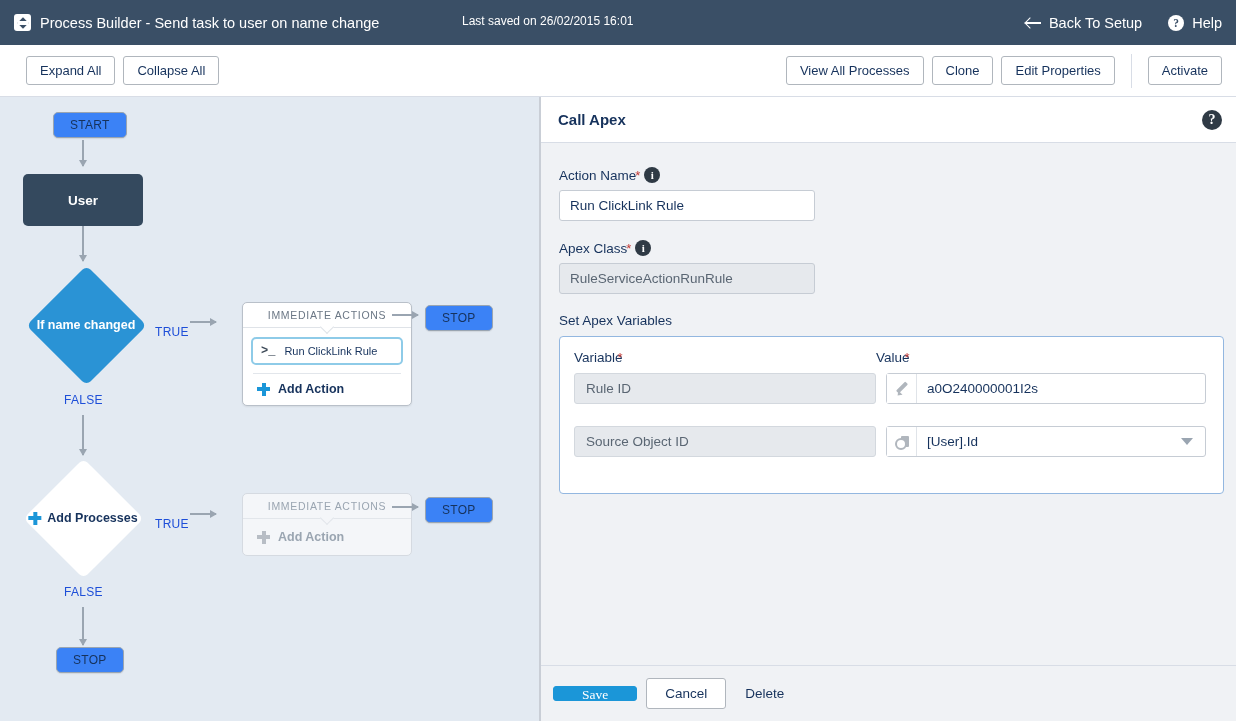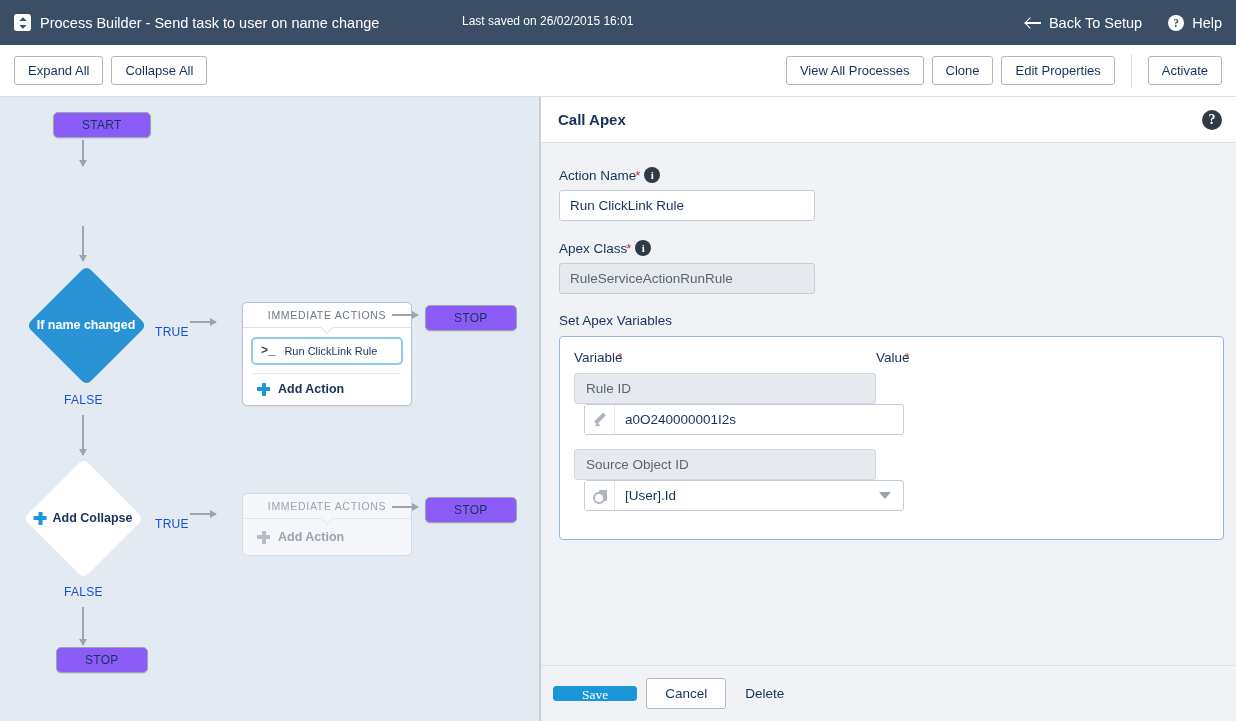--- a/index.html
+++ b/index.html
@@ -50,21 +50,21 @@
   .help-circle-icon {
     width: 16px; height: 16px; border-radius: 50%; background: #ffffff; color: #3a4f66;
     font-size: 11.5px; font-weight: bold; line-height: 16px; text-align: center;
     font-family: "Liberation Serif", serif;
   }
 
   
   .toolbar {
     position: absolute; left: 0; top: 45px; width: 1236px; height: 52px;
     background: #ffffff; border-bottom: 1px solid #d8dde6;
-    display: flex; align-items: center;
+    display: flex; align-items: center; padding-left: 12px;
   }
   .btn {
     height: 29px; padding: 0 13px; background: #ffffff;
     border: 1px solid #b0b6bd; border-radius: 3px;
     font-size: 13px; color: #16325c; cursor: pointer;
     font-family: "Liberation Sans", sans-serif; line-height: 27px;
     white-space: nowrap;
   }
   .toolbar-left { margin-left: 14px; display: flex; gap: 8px; }
   .toolbar-right { position: absolute; right: 14px; display: flex; align-items: center; gap: 8px; }
@@ -75,23 +75,23 @@
     position: absolute; left: 0; top: 97px; width: 540px; height: 624px;
     background: #e3eaf2; overflow: hidden;
   }
   .canvas-divider {
     position: absolute; left: 539px; top: 97px; width: 2px; height: 624px; background: #c9ced6;
   }
 
   .node { position: absolute; }
 
   .pill {
-    background: #8b5cf6; border: 1px solid #9aa5b1; border-radius: 5px;
+    background: #3b82f6; border: 1px solid #9aa5b1; border-radius: 5px;
     font-size: 12px; color: #16325c; text-align: center;
-    padding: 5px 28px; letter-spacing: 0.3px;
+    padding: 5px 16px; letter-spacing: 0.3px;
     box-shadow: 0 1px 1px rgba(0,0,0,0.08);
   }
 
   .obj-box {
     width: 120px; height: 52px; background: #34495e; border-radius: 5px;
     color: #ffffff; font-size: 13.5px; font-weight: bold;
     display: flex; align-items: center; justify-content: center;
   }
 
   .diamond-wrap { position: absolute; width: 120px; height: 120px; }
@@ -236,21 +236,21 @@
   .vars-card {
     width: 665px; border: 1px solid #93b7e0; border-radius: 4px;
     background: #ffffff; padding: 13px 14px 14px 14px;
   }
   .vars-head { display: flex; margin-bottom: 8px; }
   .vars-head-cell {
     font-size: 13.5px; color: #16325c; display: flex; align-items: center;
   }
   .col-var { width: 302px; }
   .col-val { width: 320px; }
-  .var-row { display: flex; margin-bottom: 14px; flex-direction: column; }
+  .var-row { display: flex; align-items: center; margin-bottom: 22px; }
   .var-name {
     width: 302px; height: 31px; background: #e6e9ed; border: 1px solid #d3d8de;
     border-radius: 3px; display: flex; align-items: center; padding: 0 11px;
     font-size: 13.5px; color: #5a6673;
   }
   .var-value {
     width: 320px; height: 31px; margin-left: 10px;
     border: 1px solid #c6ccd4; border-radius: 3px; background: #ffffff;
     display: flex; align-items: center; position: relative;
   }
@@ -324,20 +324,23 @@
   </div>
 </div>
 
 <div class="canvas">
 
   <div class="node" style="left:53px; top:15px;">
     <div class="pill">START</div>
   </div>
   <div class="arrow-v" style="left:82px; top:43px; height:26px;"></div>
 
+  <div class="node" style="left:23px; top:77px;">
+    <div class="obj-box">User</div>
+  </div>
   <div class="arrow-v" style="left:82px; top:129px; height:35px;"></div>
 
   <div class="diamond-wrap" style="left:26px; top:168px;">
     <div class="diamond-shape diamond-blue"></div>
     <div class="diamond-label on-blue">If name changed</div>
   </div>
   <div class="branch-label" style="left:155px; top:228px;">TRUE</div>
   <div class="arrow-h" style="left:190px; top:224px; width:26px;"></div>
   <div class="branch-label" style="left:64px; top:296px;">FALSE</div>
   <div class="arrow-v" style="left:82px; top:318px; height:40px;"></div>
@@ -356,21 +359,21 @@
   </div>
   <div class="arrow-h" style="left:392px; top:217px; width:26px;"></div>
   <div class="node" style="left:425px; top:208px;">
     <div class="pill">STOP</div>
   </div>
 
   <div class="diamond-wrap" style="left:23px; top:361px;">
     <div class="diamond-shape diamond-white"></div>
     <div class="diamond-label on-white">
       <span class="plus-icon"></span>
-      <span>Add Collapse</span>
+      <span>Add Processes</span>
     </div>
   </div>
   <div class="branch-label" style="left:155px; top:420px;">TRUE</div>
   <div class="arrow-h" style="left:190px; top:416px; width:26px;"></div>
   <div class="branch-label" style="left:64px; top:488px;">FALSE</div>
   <div class="arrow-v" style="left:82px; top:510px; height:38px;"></div>
 
   <div class="actions-box dim" style="left:216px; top:396px;">
     <div class="actions-head">IMMEDIATE ACTIONS</div>
     <div class="add-action-row grey">

